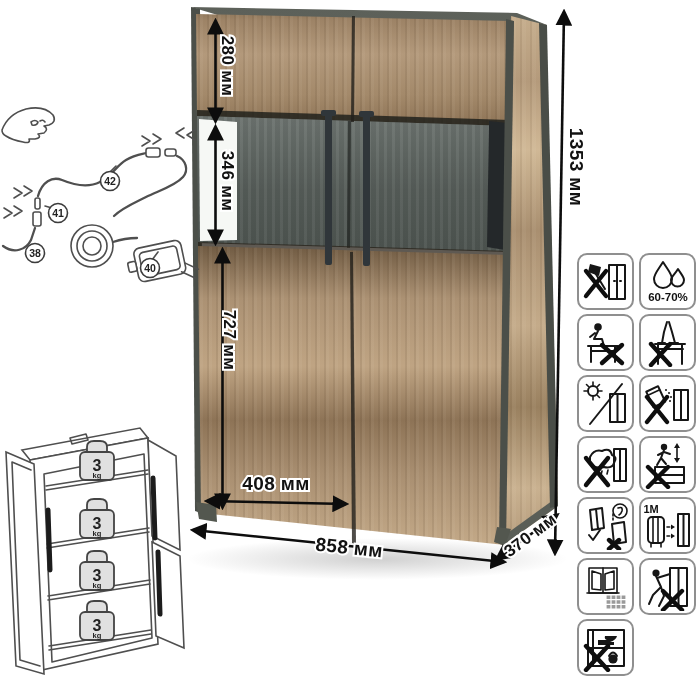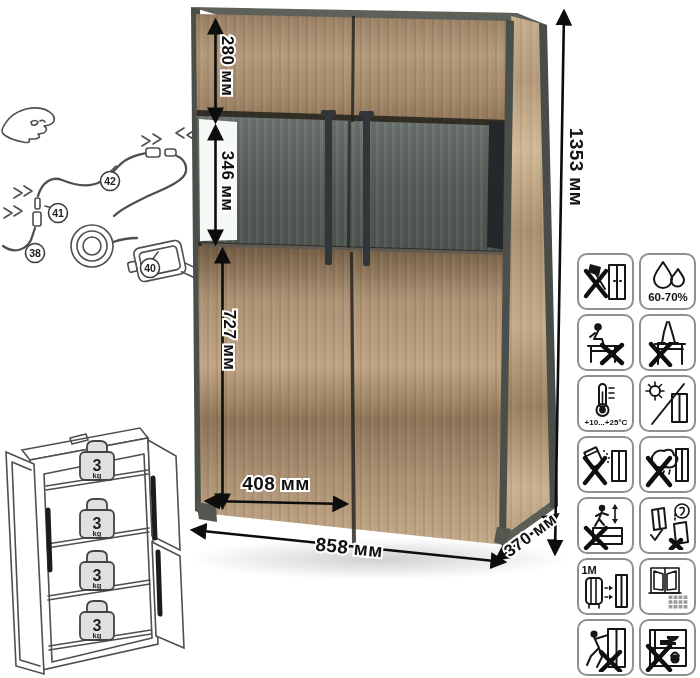--- a/index.html
+++ b/index.html
@@ -224,29 +224,20 @@
     </div>
 
     <div class="icell">
       <svg width="48" height="48" viewBox="0 0 48 48">
         <path class="pic" d="M23,3 L20,13 L18,24 M25,3 L28,13 L31,24 M14,24 h7 M27,24 h7"></path>
         <path class="pic" d="M11,25 H41 M13,30 H39 M14,25 V45 M38,25 V45"></path>
         <path class="xmark" d="M7,25 L26,46 M26,25 L7,46"></path>
       </svg>
     </div>
 
-    <div class="icell">
-      <svg width="48" height="48" viewBox="0 0 48 48">
-        <rect class="pic" x="17" y="4" width="7" height="23" rx="3.5"></rect>
-        <circle class="pic" cx="20.5" cy="30" r="6"></circle>
-        <circle class="picFill" cx="20.5" cy="30" r="3.4"></circle>
-        <path class="picThin" d="M20.5,12 V27 M27,8 h5 M27,13 h5 M27,18 h5" stroke-width="2.6"></path>
-        <text class="itext" x="24" y="45" font-size="8">+10...+25°C</text>
-      </svg>
-    </div>
 
     <div class="icell">
       <svg width="48" height="48" viewBox="0 0 48 48">
         <circle class="pic" cx="11" cy="11" r="5"></circle>
         <path class="picThin" d="M11,2 V5 M11,17 V20 M2,11 H5 M17,11 H20 M4.5,4.5 L6.5,6.5 M15.5,15.5 L17.5,17.5 M17.5,4.5 L15.5,6.5"></path>
         <path class="pic" d="M40,4 L8,44"></path>
         <rect class="pic" x="28" y="14" width="15" height="28"></rect>
         <path class="pic" d="M35.5,14 V42"></path>
       </svg>
     </div>

